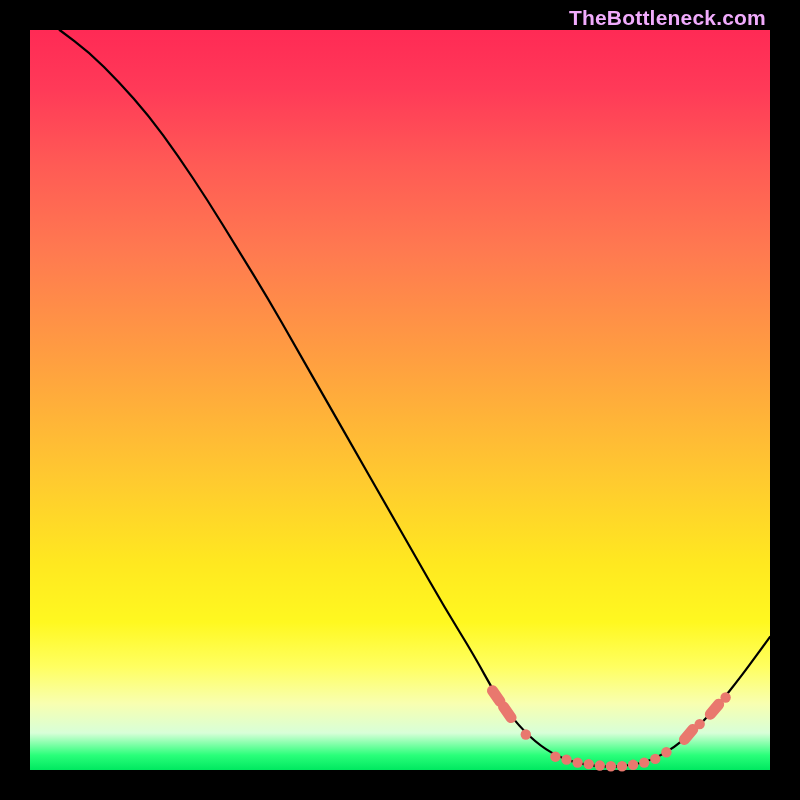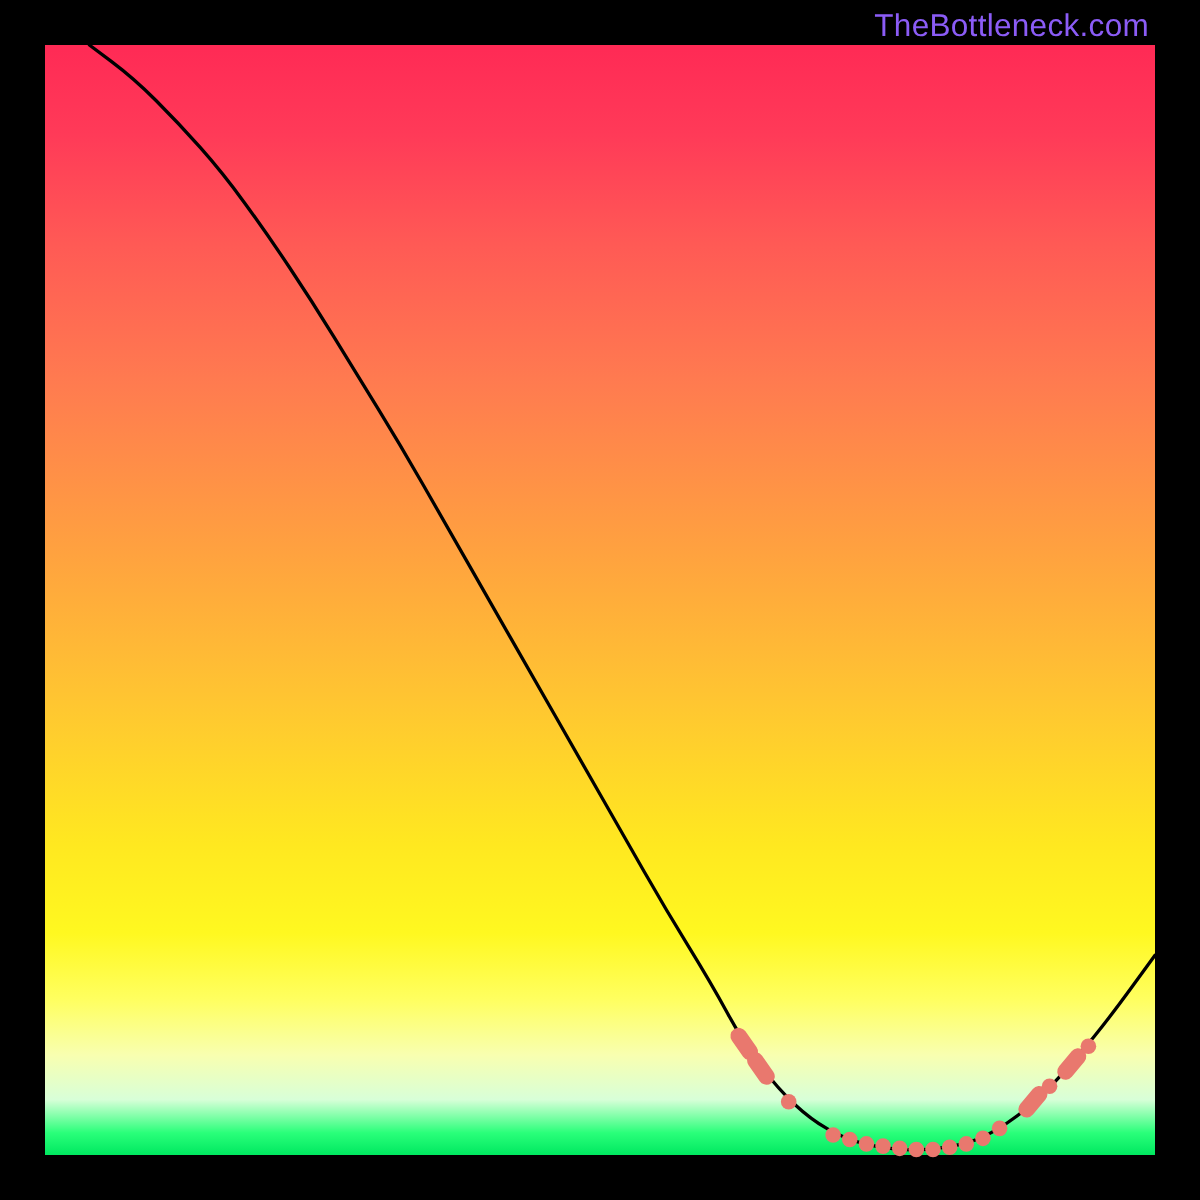--- a/index.html
+++ b/index.html
@@ -39,24 +39,24 @@
       #f8ffb0 91%,
       #d8ffd8 95%,
       #2aff7a 98%,
       #00e860 100%
     );
   }
   .watermark {
     position: absolute;
     top: 6px;
     right: 34px;
-    color: #8b5cf6;
+    color: #f0abfc;
     font-size: 21px;
     letter-spacing: 0.2px;
-    font-weight: 400;
+    font-weight: 700;
     user-select: none;
   }
   svg.curve {
     position: absolute;
     left: 0;
     top: 0;
     width: 740px;
     height: 740px;
     overflow: visible;
   }

